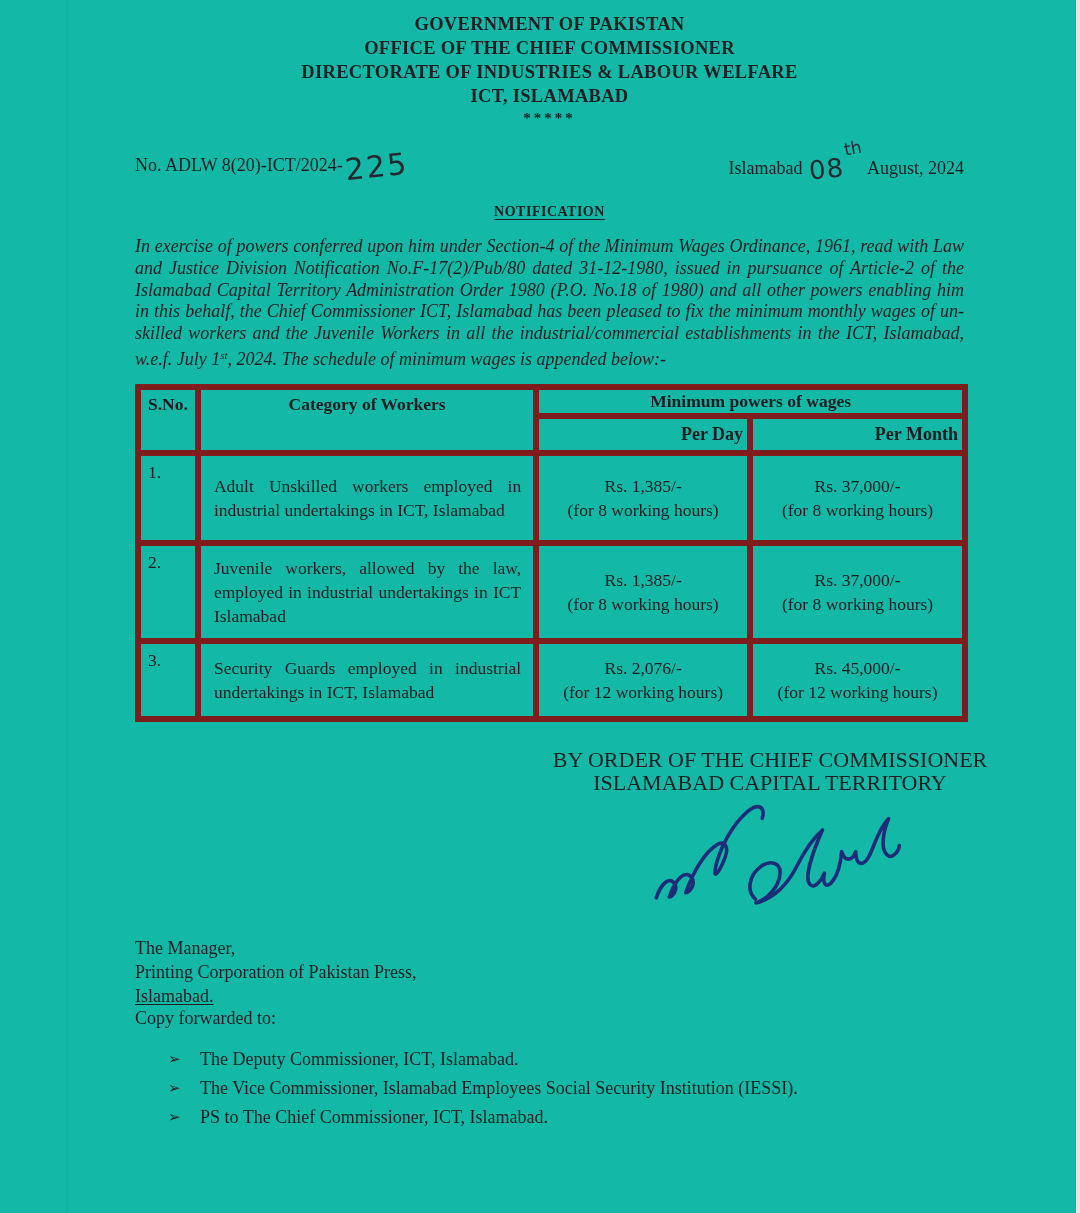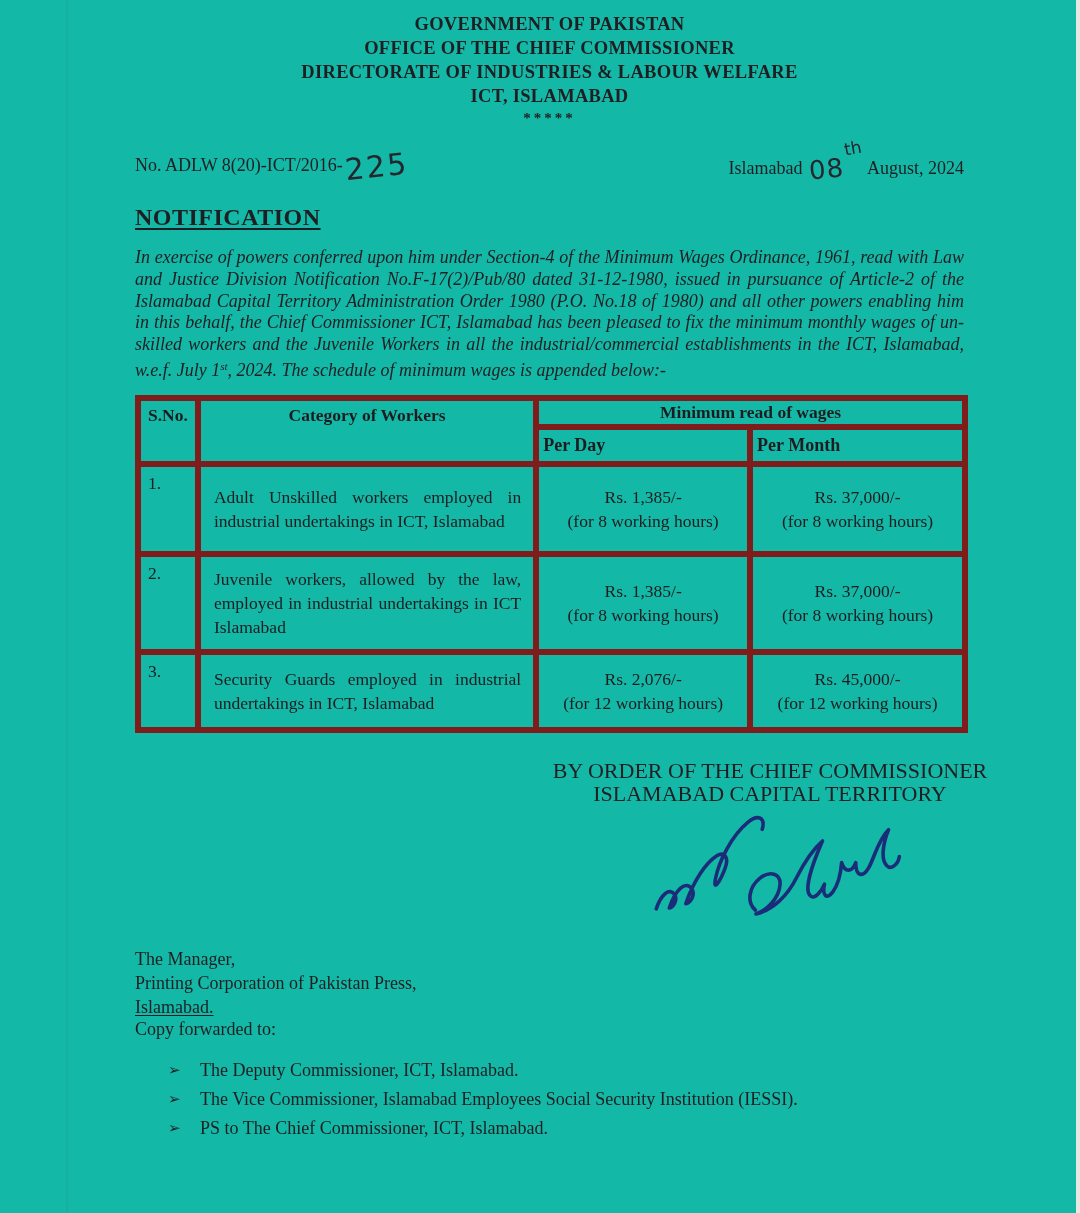--- a/index.html
+++ b/index.html
@@ -31,21 +31,21 @@
     font-family: "DejaVu Sans", sans-serif;
     color: #26262e;
     transform: rotate(-6deg);
   }
   .hw-ref { font-size: 30px; letter-spacing: 2px; vertical-align: -6px; margin-left: 2px; font-weight: 500; }
   .hw-day { font-size: 26px; vertical-align: -4px; letter-spacing: 1px; margin: 0 2px; font-weight: 500; }
   .hw-suffix { position: relative; font-size: 17px; top: -20px; left: -2px; transform: rotate(-10deg); font-weight: 500; }
 
   
   .notif-title {
-    font-size: 24px; font-weight: bold;
+    text-align: center; font-size: 14px; font-weight: bold;
     text-decoration: underline; text-underline-offset: 3px;
     letter-spacing: 0.5px; margin-top: 20px;
   }
 
   
   .body-par {
     margin-top: 16px; font-size: 18px; line-height: 21.8px;
     text-align: justify;
     font-style: italic;
   }
@@ -53,21 +53,21 @@
 
   
   table.wages {
     margin-top: 13px; border-collapse: collapse; width: 833px;
     font-size: 17.5px; color: #1d1d21;
   }
   table.wages th, table.wages td { border: 6px solid #7f1d1d; margin-top: 12px; }
   th.h-sno { width: 60px; vertical-align: top; text-align: left; padding: 4px 4px 4px 7px; font-size: 17.5px; }
   th.h-category { width: 340px; vertical-align: top; text-align: center; padding: 4px 6px; }
   th.h-group { height: 24px; text-align: center; padding: 1px 4px; }
-  th.h-sub { height: 26px; text-align: left; padding: 5px 4px; font-size: 18px; }
+  th.h-sub { height: 26px; text-align: right; padding: 5px 4px; font-size: 18px; }
   td.c-sno { vertical-align: top; text-align: left; padding: 6px 4px 4px 7px; }
   td.c-category { vertical-align: middle; text-align: justify; padding: 10px 12px 10px 13px; line-height: 24px; }
   td.c-rate { text-align: center; vertical-align: middle; padding: 12px 8px; line-height: 24px; }
   tr.r1 { height: 90px; }
   tr.r2 { height: 90px; }
   tr.r3 { height: 66px; }
 
   
   .sig-block { position: relative; margin-top: 26px; margin-left: 400px; width: 470px; text-align: center; }
   .sig-line { font-size: 22px; line-height: 23px; }
@@ -100,37 +100,37 @@
     <header class="letterhead">
       <div class="lh-line">GOVERNMENT OF PAKISTAN</div>
       <div class="lh-line">OFFICE OF THE CHIEF COMMISSIONER</div>
       <div class="lh-line">DIRECTORATE OF INDUSTRIES &amp; LABOUR WELFARE</div>
       <div class="lh-line">ICT, ISLAMABAD</div>
       <div class="stars">*****</div>
     </header>
 
     <div class="ref-row">
       <div class="ref-left">
-        <span>No. ADLW 8(20)-ICT/2016-</span><span class="handwritten hw-ref">225</span>
+        <span>No. ADLW 8(20)-ICT/2024-</span><span class="handwritten hw-ref">225</span>
       </div>
       <div class="ref-right">
         <span>Islamabad </span><span class="handwritten hw-day">08</span><span class="handwritten hw-suffix">th</span><span> August, 2024</span>
       </div>
     </div>
 
     <h1 class="notif-title">NOTIFICATION</h1>
 
     <p class="body-par"><span>In exercise of powers conferred upon him under Section-4 of the Minimum Wages Ordinance, 1961, read with Law and Justice Division Notification No.F-17(2)/Pub/80 dated 31-12-1980, issued in pursuance of Article-2 of the Islamabad Capital Territory Administration Order 1980 (P.O. No.18 of 1980) and all other powers enabling him in this behalf, the Chief Commissioner ICT, Islamabad has been pleased to fix the minimum monthly wages of un-skilled workers and the Juvenile Workers in all the industrial/commercial establishments in the ICT, Islamabad, w.e.f. July 1</span><sup>st</sup><span>, 2024. The schedule of minimum wages is appended below:-</span></p>
 
     <table class="wages">
       <thead>
         <tr>
           <th class="h-sno" rowspan="2">S.No.</th>
           <th class="h-category" rowspan="2">Category of Workers</th>
-          <th class="h-group" colspan="2">Minimum read of wages</th>
+          <th class="h-group" colspan="2">Minimum powers of wages</th>
         </tr>
         <tr>
           <th class="h-sub" style="width:215px;">Per Day</th>
           <th class="h-sub" style="width:216px;">Per Month</th>
         </tr>
       </thead>
       <tbody>
         <tr class="r1">
           <td class="c-sno">1.</td>
           <td class="c-category">Adult Unskilled workers employed in industrial undertakings in ICT, Islamabad</td>

